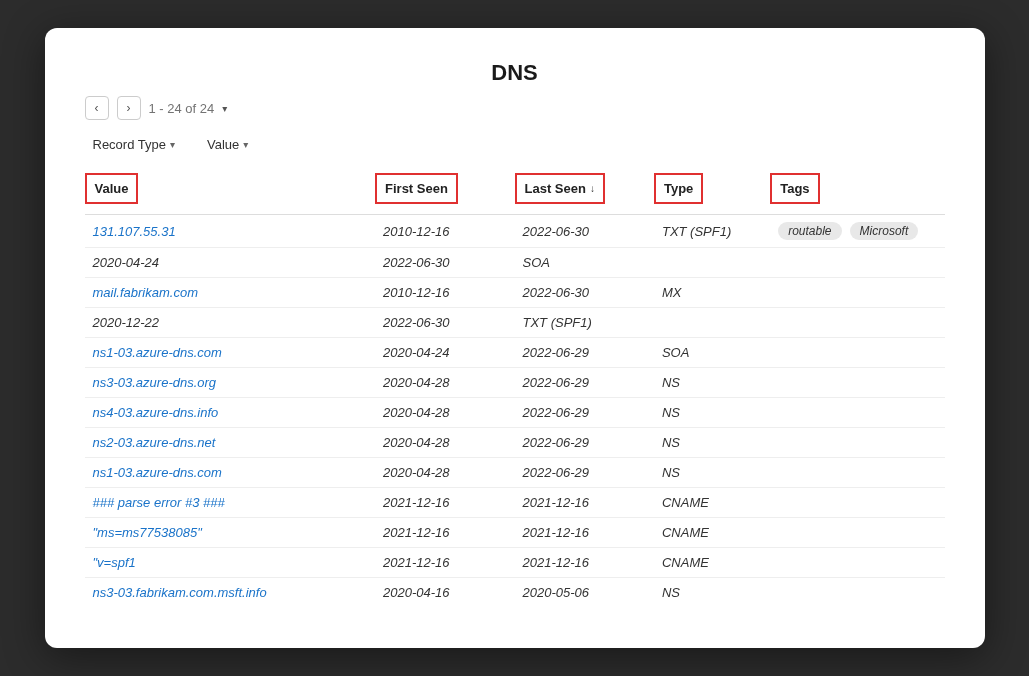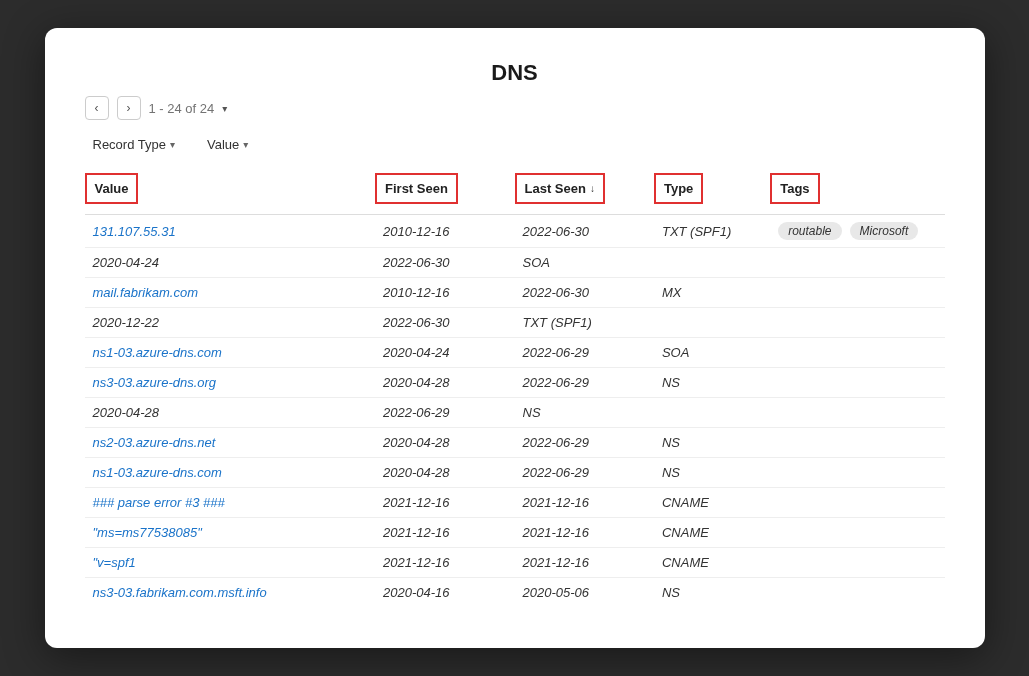--- a/index.html
+++ b/index.html
@@ -231,20 +231,21 @@
           <div class="tags-cell"></div>
         </div>
         <div class="table-row">
           <div class="td"><a class="td-link" href="#">ns3-03.azure-dns.org</a></div>
           <div class="td">2020-04-28</div>
           <div class="td">2022-06-29</div>
           <div class="td">NS</div>
           <div class="tags-cell"></div>
         </div>
         <div class="table-row">
+          <div class="td"><a class="td-link" href="#">ns4-03.azure-dns.info</a></div>
           <div class="td">2020-04-28</div>
           <div class="td">2022-06-29</div>
           <div class="td">NS</div>
           <div class="tags-cell"></div>
         </div>
         <div class="table-row">
           <div class="td"><a class="td-link" href="#">ns2-03.azure-dns.net</a></div>
           <div class="td">2020-04-28</div>
           <div class="td">2022-06-29</div>
           <div class="td">NS</div>

